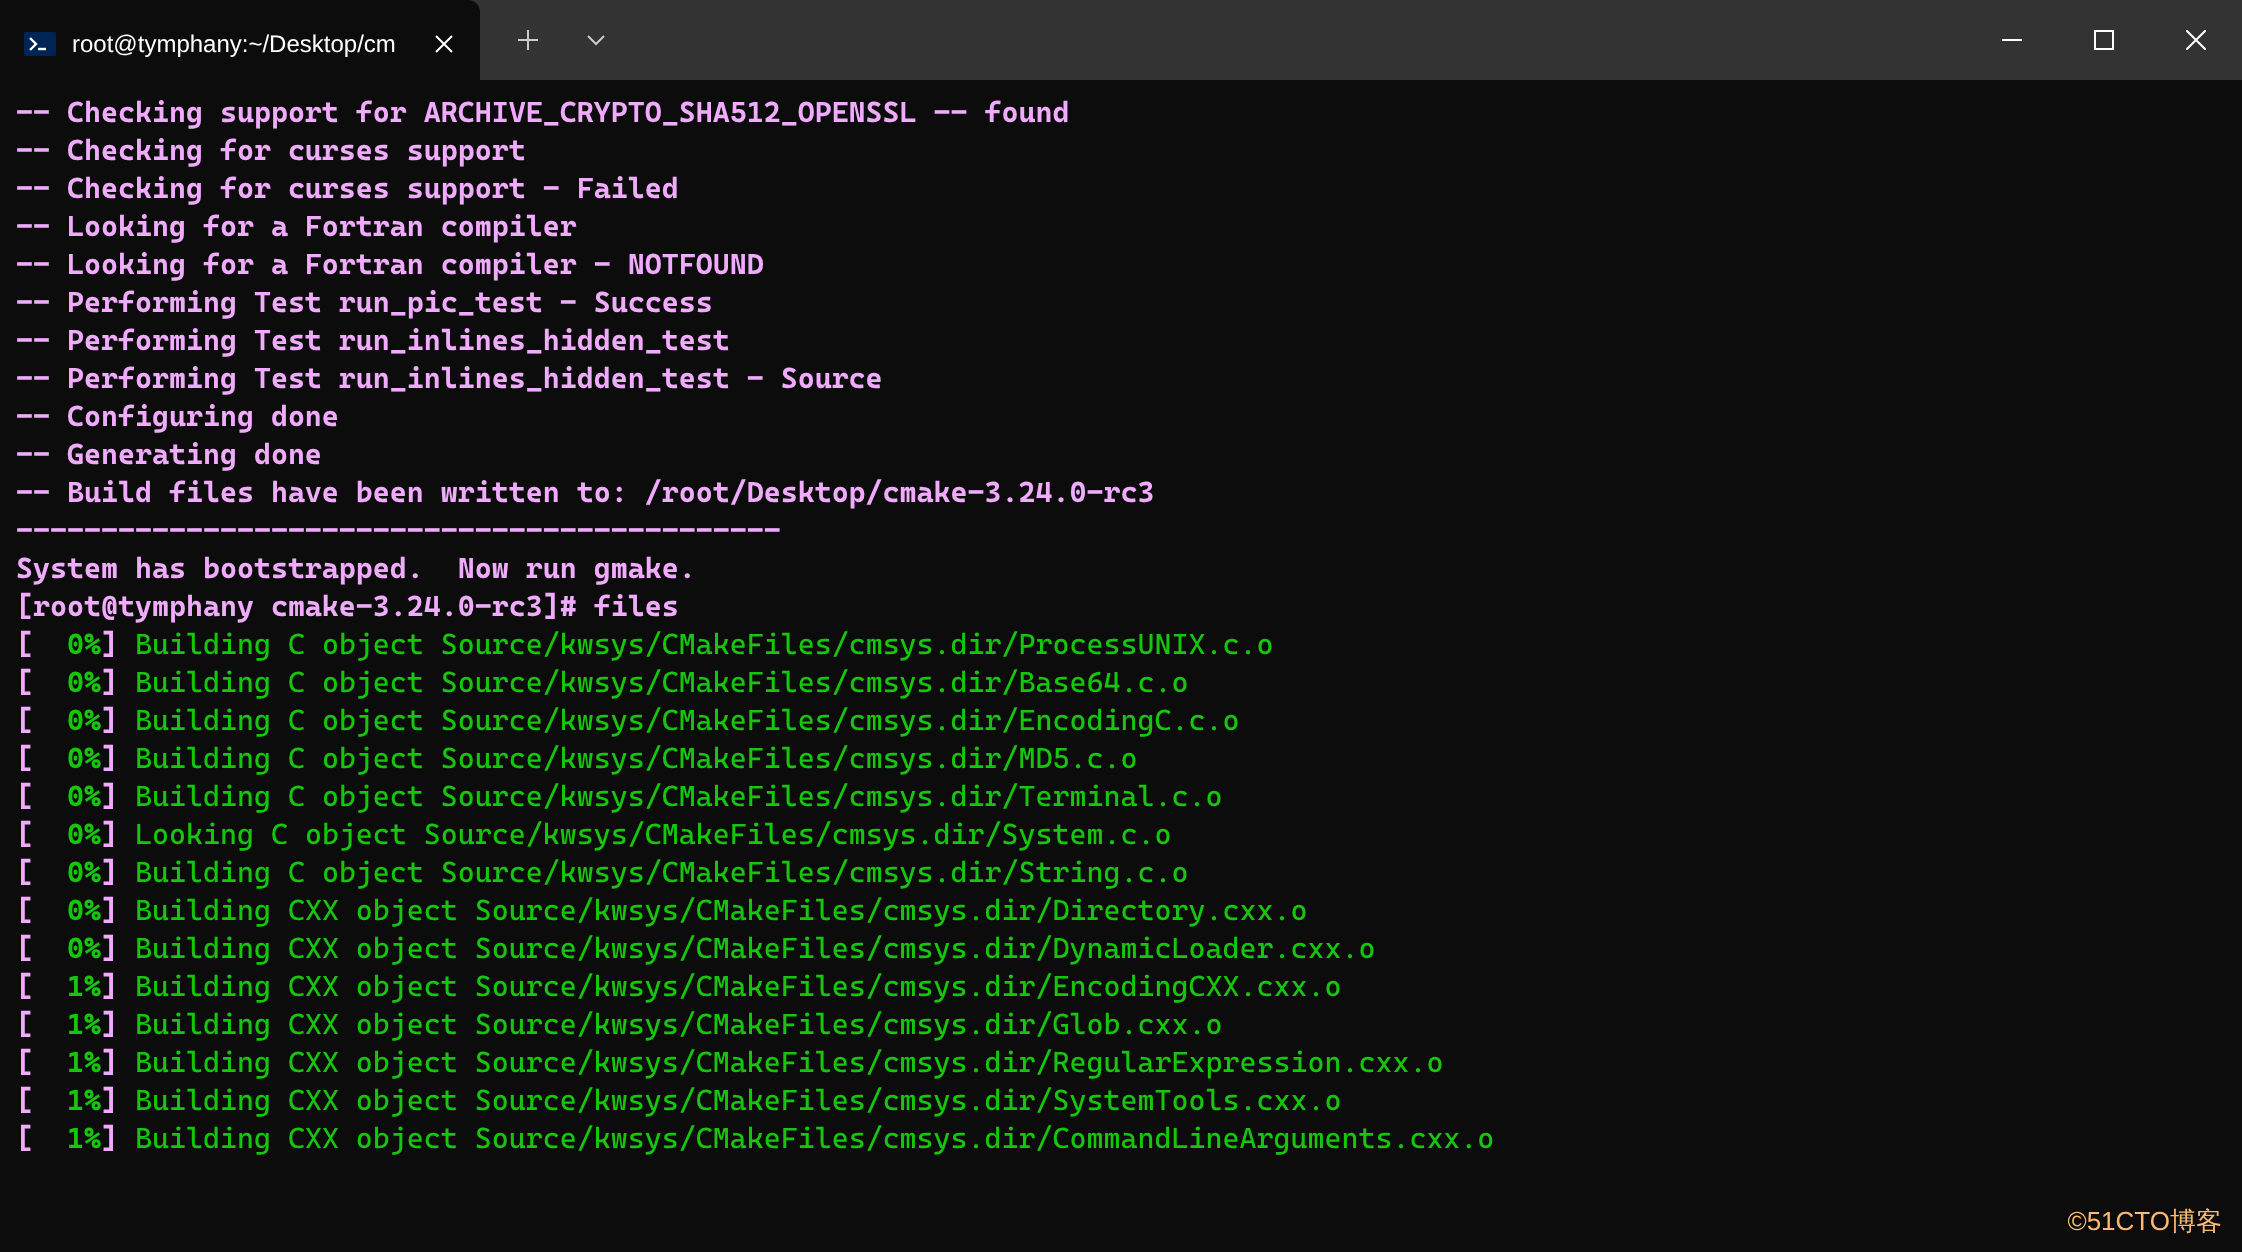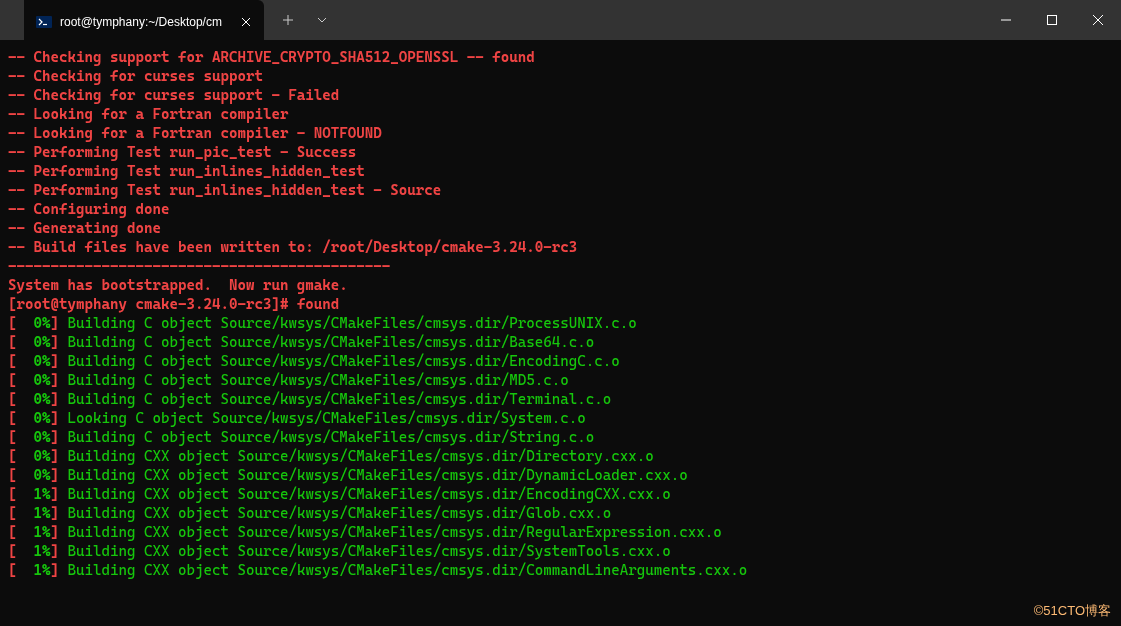--- a/index.html
+++ b/index.html
@@ -24,21 +24,20 @@
     .tab {
       display: flex;
       align-items: center;
       background: #0c0c0c;
       padding: 4px 10px 0 12px;
       min-width: 240px;
       max-width: 240px;
       border-top-right-radius: 6px;
       gap: 8px;
       position: relative;
-      margin-left: 24px;
     }
     .tab-icon {
       width: 16px;
       height: 16px;
       display: flex;
       align-items: center;
       justify-content: center;
       flex-shrink: 0;
     }
     .tab-title {
@@ -97,21 +96,21 @@
       height: calc(100% - 40px);
       overflow: hidden;
       position: relative;
     }
     .line {
       font-size: 14.5px;
       line-height: 19px;
       white-space: pre;
       font-family: 'Cascadia Mono', 'Consolas', monospace;
     }
-    .green { color: #ef4444; }
+    .green { color: #f0abfc; }
     .bright-green { color: #16c60c; }
     .bold { font-weight: bold; }
     .watermark {
       position: absolute;
       bottom: 6px;
       right: 10px;
       color: #fdba74;
       font-size: 13px;
       font-family: sans-serif;
     }
@@ -176,21 +175,21 @@
       <div class="line"><span class="green bold">-- Looking for a Fortran compiler - NOTFOUND</span></div>
       <div class="line"><span class="green bold">-- Performing Test run_pic_test - Success</span></div>
       <div class="line"><span class="green bold">-- Performing Test run_inlines_hidden_test</span></div>
       <div class="line"><span class="green bold">-- Performing Test run_inlines_hidden_test - Source</span></div>
       <div class="line"><span class="green bold">-- Configuring done</span></div>
       <div class="line"><span class="green bold">-- Generating done</span></div>
       <div class="line"><span class="green bold">-- Build files have been written to: /root/Desktop/cmake-3.24.0-rc3</span></div>
       <div class="line"><span class="green bold">---------------------------------------------</span></div>
       <div class="line"><span class="green bold">System has bootstrapped.  Now run gmake.</span></div>
     </div>
-  <div class="line"><span class="green bold">[root@tymphany cmake-3.24.0-rc3]# </span><span class="green bold">found</span></div>
+  <div class="line"><span class="green bold">[root@tymphany cmake-3.24.0-rc3]# </span><span class="green bold">files</span></div>
   <div id="build-lines">
       <div class="line"><span class="green bold">[</span><span class="bright-green bold">  0%</span><span class="green bold">] </span><span class="bright-green">Building C object Source/kwsys/CMakeFiles/cmsys.dir/ProcessUNIX.c.o</span></div>
       <div class="line"><span class="green bold">[</span><span class="bright-green bold">  0%</span><span class="green bold">] </span><span class="bright-green">Building C object Source/kwsys/CMakeFiles/cmsys.dir/Base64.c.o</span></div>
       <div class="line"><span class="green bold">[</span><span class="bright-green bold">  0%</span><span class="green bold">] </span><span class="bright-green">Building C object Source/kwsys/CMakeFiles/cmsys.dir/EncodingC.c.o</span></div>
       <div class="line"><span class="green bold">[</span><span class="bright-green bold">  0%</span><span class="green bold">] </span><span class="bright-green">Building C object Source/kwsys/CMakeFiles/cmsys.dir/MD5.c.o</span></div>
       <div class="line"><span class="green bold">[</span><span class="bright-green bold">  0%</span><span class="green bold">] </span><span class="bright-green">Building C object Source/kwsys/CMakeFiles/cmsys.dir/Terminal.c.o</span></div>
       <div class="line"><span class="green bold">[</span><span class="bright-green bold">  0%</span><span class="green bold">] </span><span class="bright-green">Looking C object Source/kwsys/CMakeFiles/cmsys.dir/System.c.o</span></div>
       <div class="line"><span class="green bold">[</span><span class="bright-green bold">  0%</span><span class="green bold">] </span><span class="bright-green">Building C object Source/kwsys/CMakeFiles/cmsys.dir/String.c.o</span></div>
       <div class="line"><span class="green bold">[</span><span class="bright-green bold">  0%</span><span class="green bold">] </span><span class="bright-green">Building CXX object Source/kwsys/CMakeFiles/cmsys.dir/Directory.cxx.o</span></div>
       <div class="line"><span class="green bold">[</span><span class="bright-green bold">  0%</span><span class="green bold">] </span><span class="bright-green">Building CXX object Source/kwsys/CMakeFiles/cmsys.dir/DynamicLoader.cxx.o</span></div>

